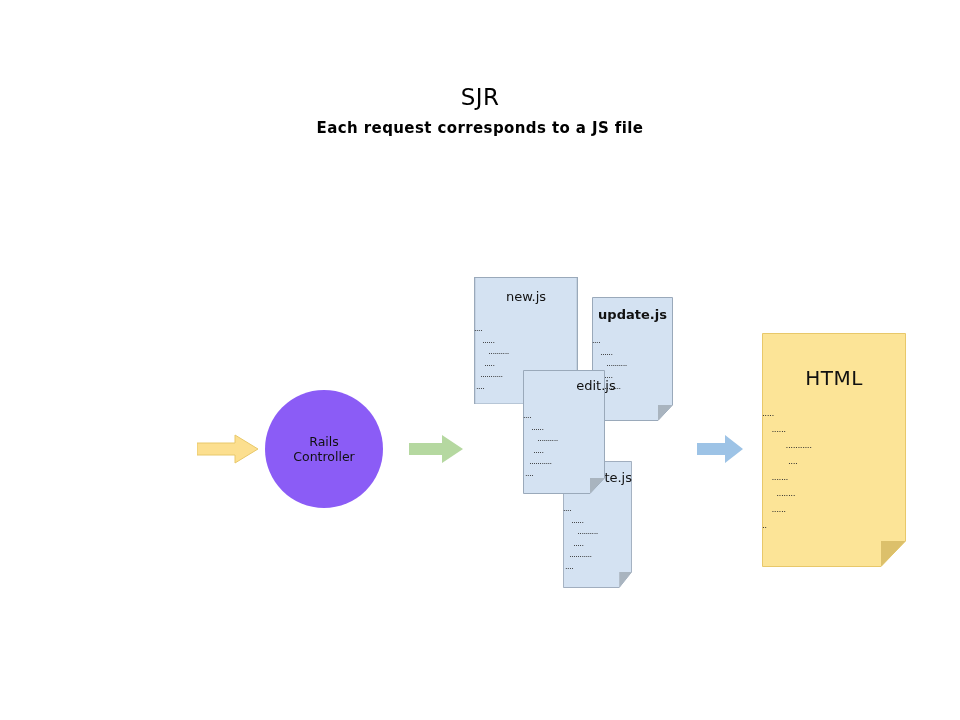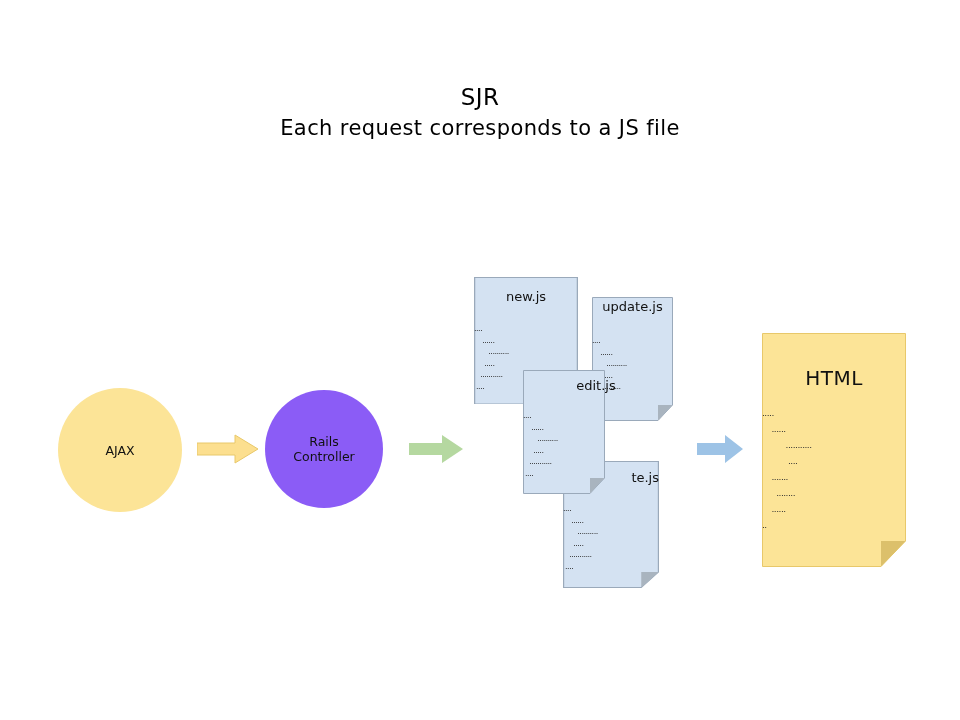--- a/index.html
+++ b/index.html
@@ -35,23 +35,23 @@
     color: #000000;
     font-family: "DejaVu Sans", sans-serif;
     letter-spacing: 0.4px;
   }
   .title-line1 {
     font-size: 23px;
     line-height: 30px;
     font-weight: 400;
   }
   .title-line2 {
-    font-size: 21px;
+    font-size: 15px;
     line-height: 32px;
-    font-weight: 400;
+    font-weight: 700;
   }
 
   
   .node-circle {
     position: absolute;
     border-radius: 50%;
     display: flex;
     align-items: center;
     justify-content: center;
     text-align: center;
@@ -120,25 +120,25 @@
     display: block;
     white-space: pre;
   }
 
   
   .js-doc .doc-title { font-size: 13px; }
   .js-doc .doc-body { font-size: 8px; line-height: 11.5px; }
 
   #doc-new     { left: 474px; top: 277px; width: 104px;  height: 127px; z-index: 2; }
   #doc-update  { left: 592px; top: 297px; width: 81px;  height: 124px; z-index: 3; }
-  #doc-fourth  { left: 563px; top: 461px; width: 96px;  height: 127px; z-index: 4; }
+  #doc-fourth  { left: 563px; top: 461px; width: 69px;  height: 127px; z-index: 4; }
   #doc-edit    { left: 523px; top: 370px; width: 82px;  height: 124px; z-index: 5; }
 
   #doc-new     .doc-title { top: 12px; }
-  #doc-update  .doc-title { top: 2px; }
+  #doc-update  .doc-title { top: 10px; font-weight: bold; }
   #doc-fourth  .doc-title { top: 9px;  text-align: right; padding-right: 8px; }
   #doc-edit    .doc-title { top: 8px; padding-left: 32px; }
 
   #doc-new     .doc-body  { top: 46px; }
   #doc-update  .doc-body  { top: 38px; }
   #doc-fourth  .doc-body  { top: 42px; }
   #doc-edit    .doc-body  { top: 40px; }
 
   
   #doc-html {
@@ -165,23 +165,20 @@
 </head>
 <body>
 
 <div id="canvas">
 
   <div class="title-block">
     <div class="title-line1">SJR</div>
     <div class="title-line2">Each request corresponds to a JS file</div>
   </div>
 
-  <div class="node-circle" id="circle-ajax">
-    <span class="circle-label">AJAX</span>
-  </div>
 
   <div class="arrow" id="arrow-ajax-rails">
     <svg viewBox="0 0 62 30" preserveAspectRatio="none" aria-hidden="true">
       <polygon points="0,9 38,9 38,1 61,15 38,29 38,21 0,21" fill="#fcdf8f" stroke="#e8c86a" stroke-width="1"></polygon>
     </svg>
   </div>
 
   <div class="node-circle" id="circle-rails">
     <span class="circle-label">Rails
 Controller</span>

